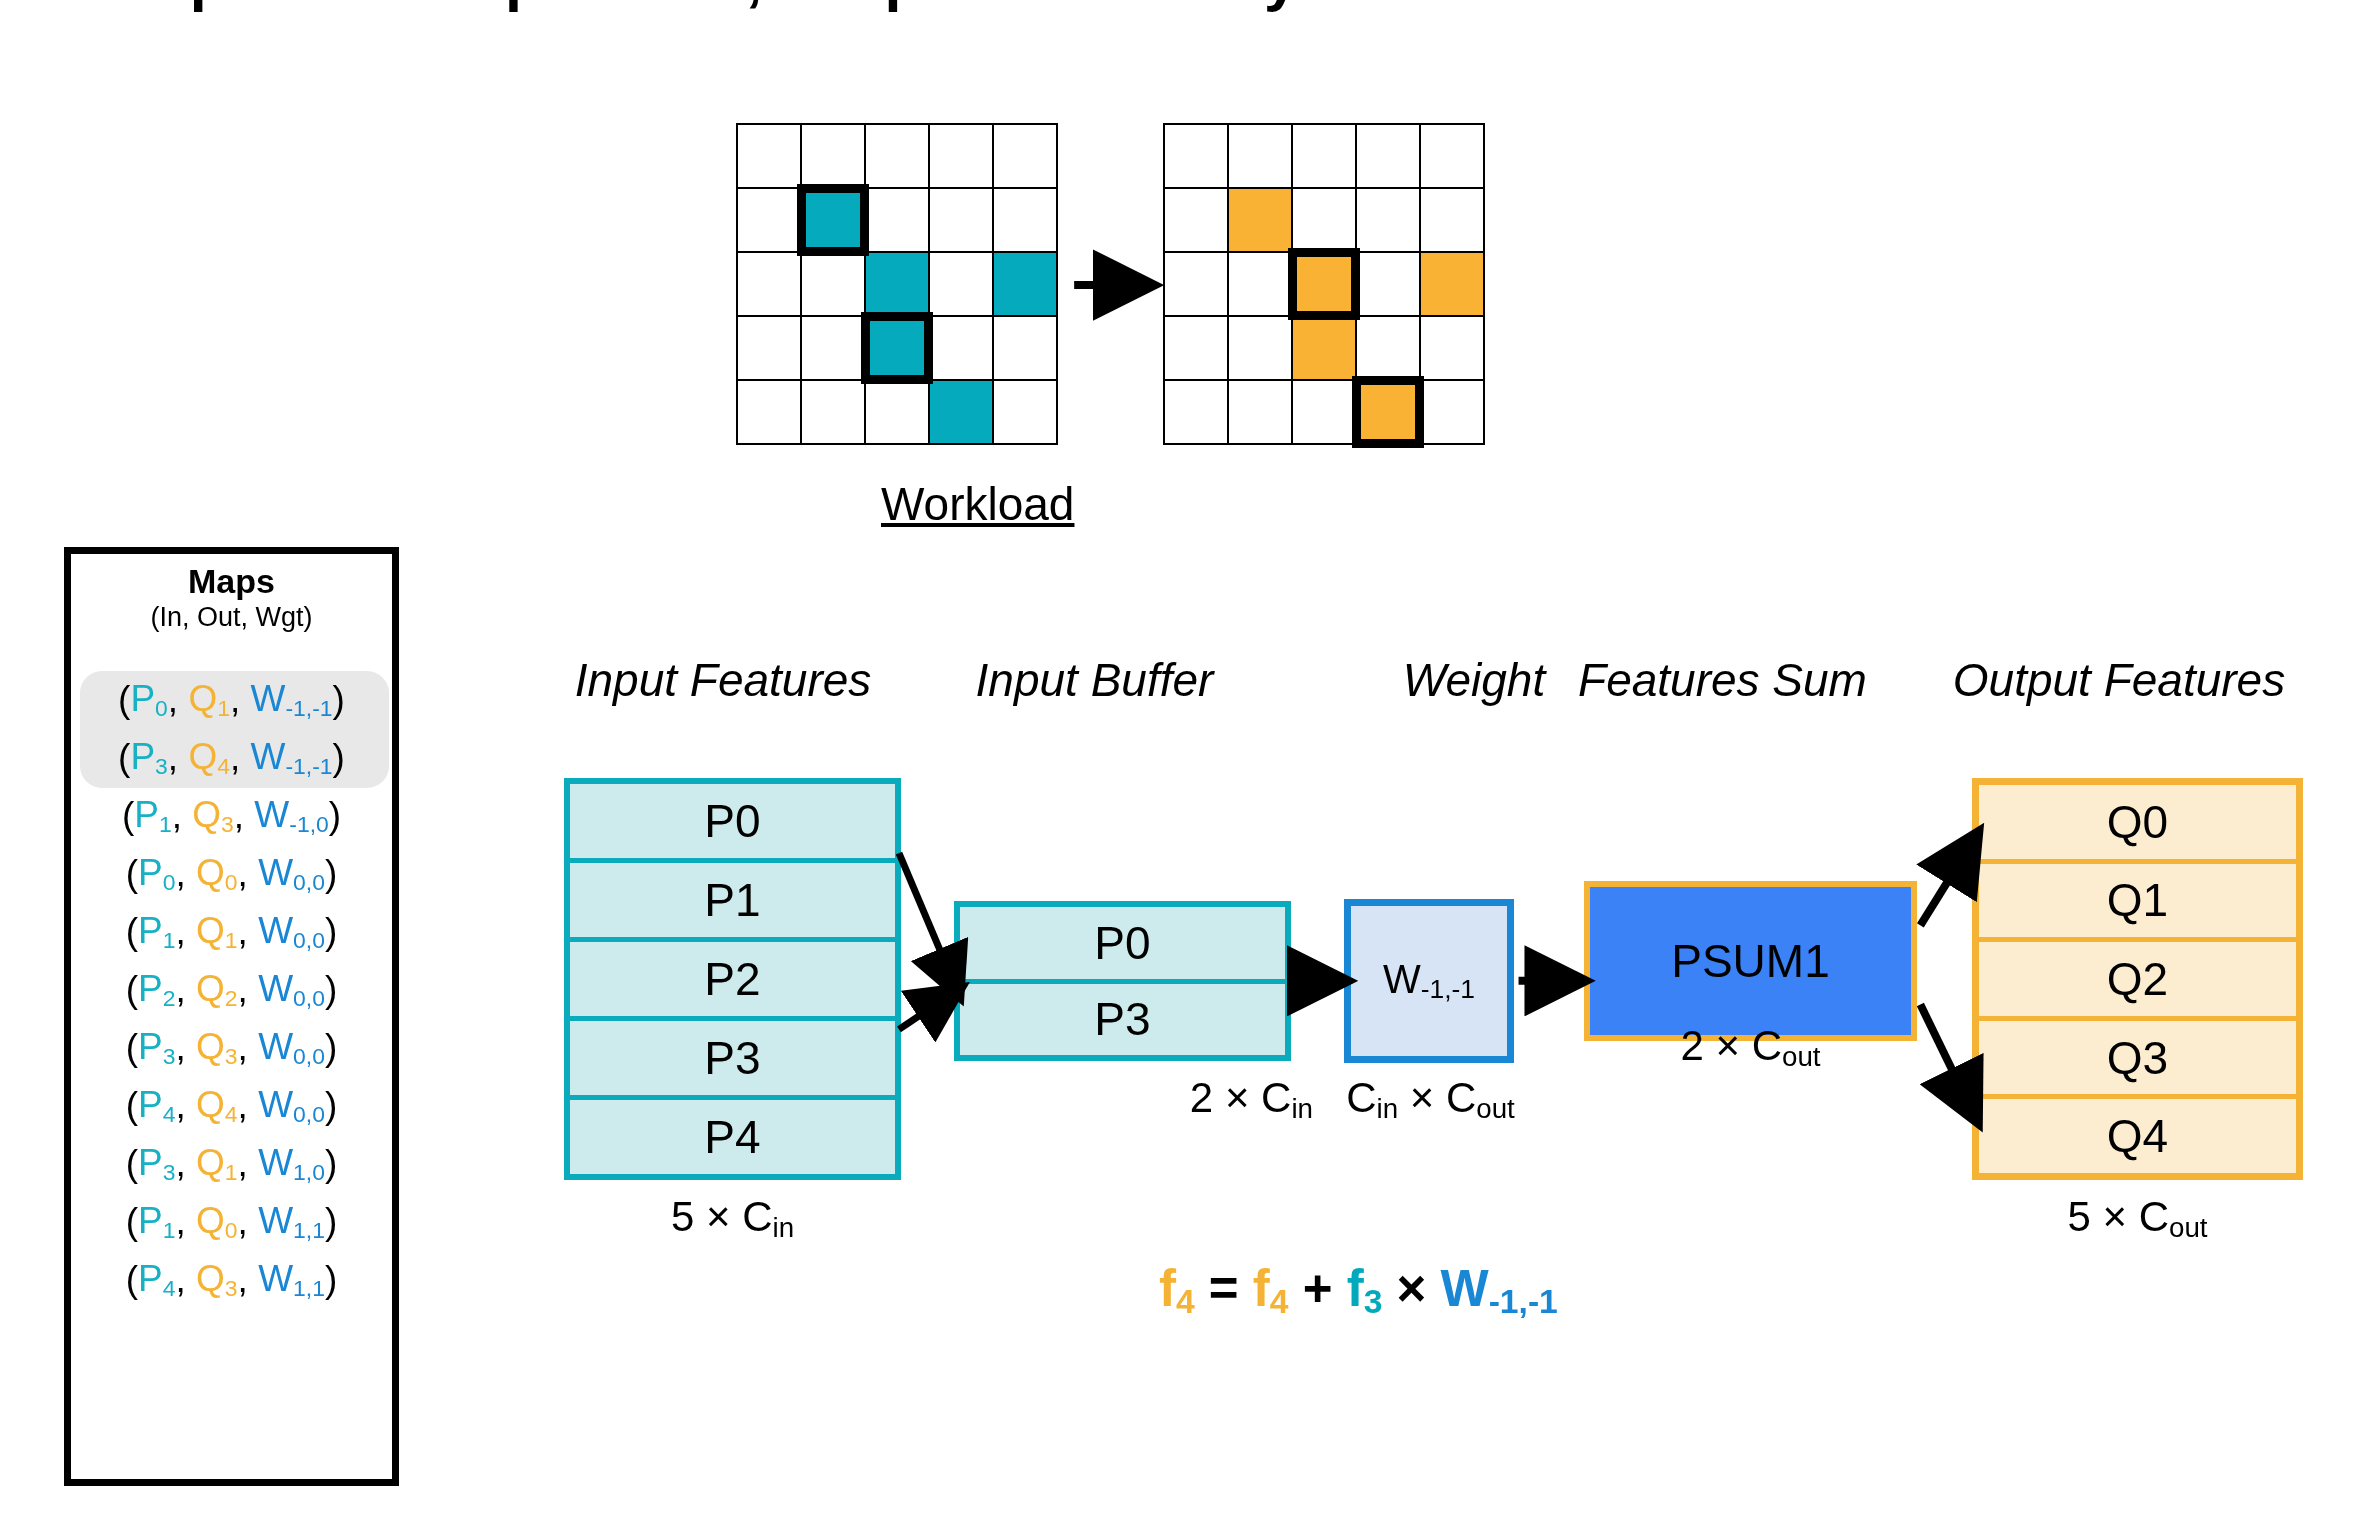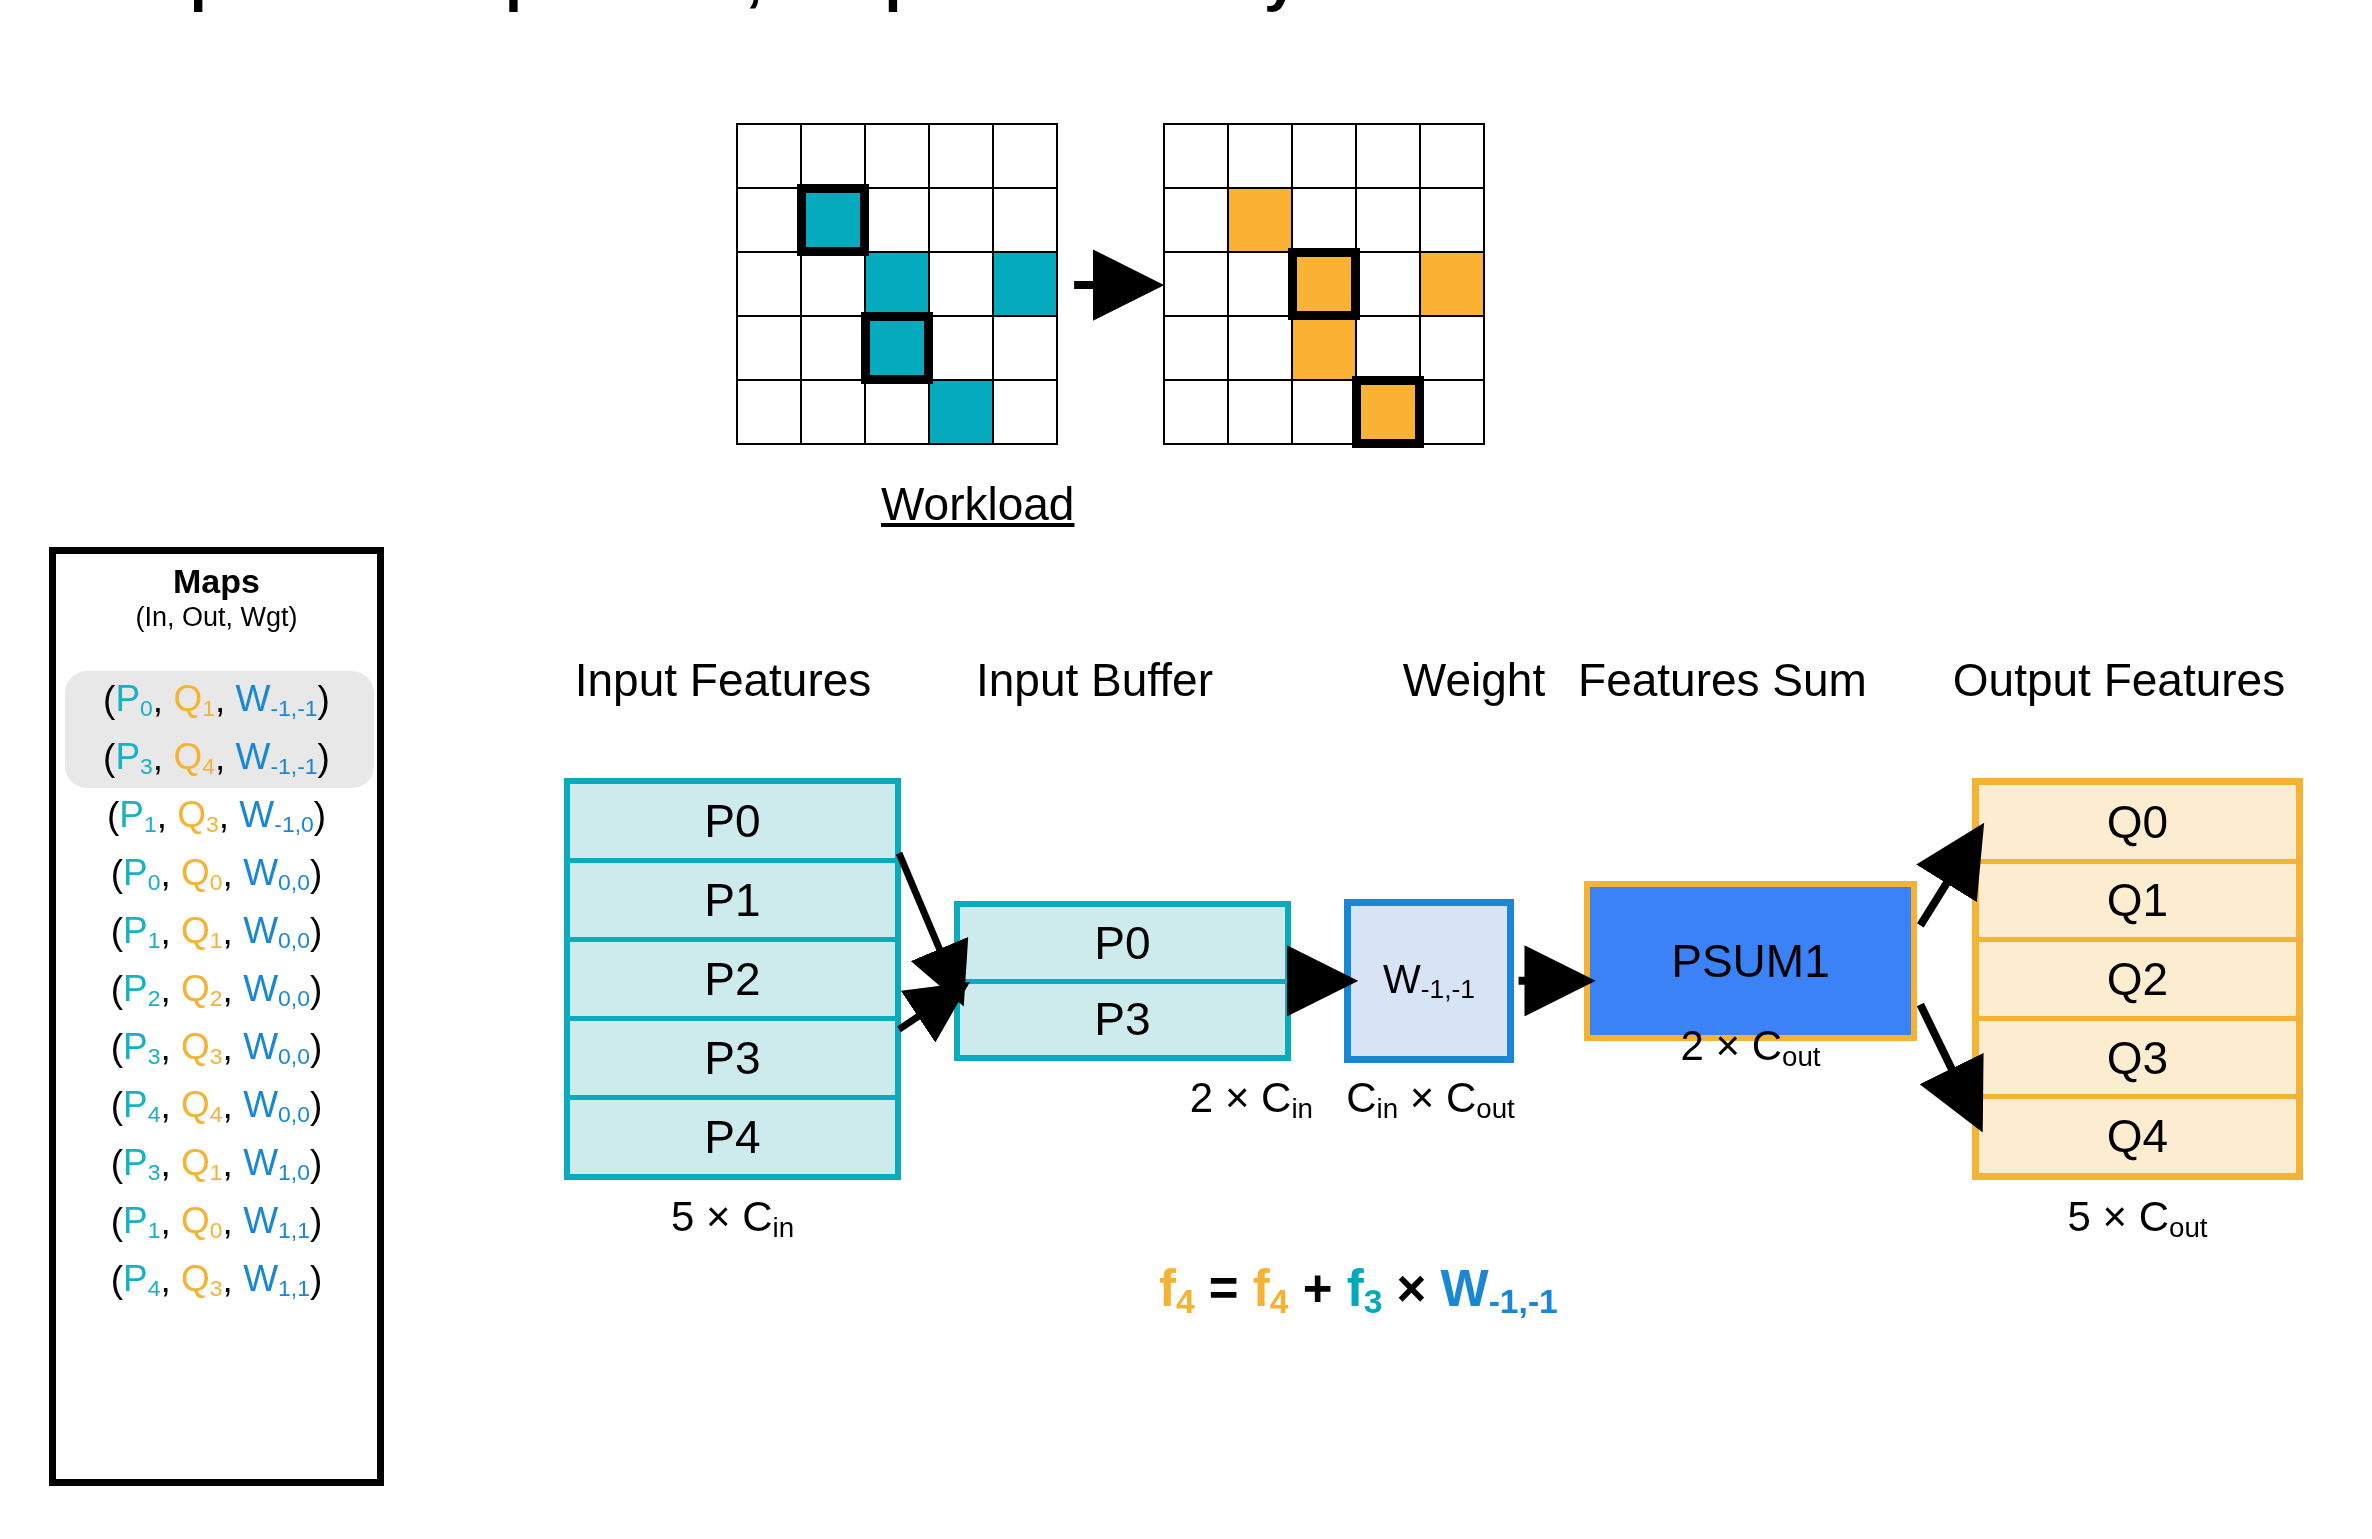--- a/index.html
+++ b/index.html
@@ -21,21 +21,21 @@
   #title-strip {
     left: 149px; top: -57px;
     width: 1287px; height: 69px;
     font-size: 61px; font-weight: bold;
     color: #000; white-space: nowrap;
     overflow: hidden;
   }
 
   
   #maps-panel {
-    left: 49px; top: 547px;
+    left: 64px; top: 547px;
     width: 335px; height: 939px;
     border: 7px solid #000000;
     background: #ffffff;
     box-sizing: border-box;
   }
   #maps-title {
     text-align: center;
     font-size: 34px; font-weight: bold;
     margin-top: 10px; line-height: 1.05;
   }
@@ -106,20 +106,21 @@
     text-decoration: underline;
   }
 
   
   .col-head {
     position: absolute;
     top: 653px;
     font-size: 46px;
     text-align: center;
     white-space: nowrap;
+    font-style: italic;
   }
   #head-input-features { left: 535px;  width: 376px; }
   #head-input-buffer   { left: 941px;  width: 307px; }
   #head-weight         { left = 0; left: 1360px; width: 228px; }
   #head-partial-sum    { left: 1564px; width: 317px; }
   #head-output-features{ left: 1911px; width: 416px; }
 
   
   .stack {
     position: absolute;

